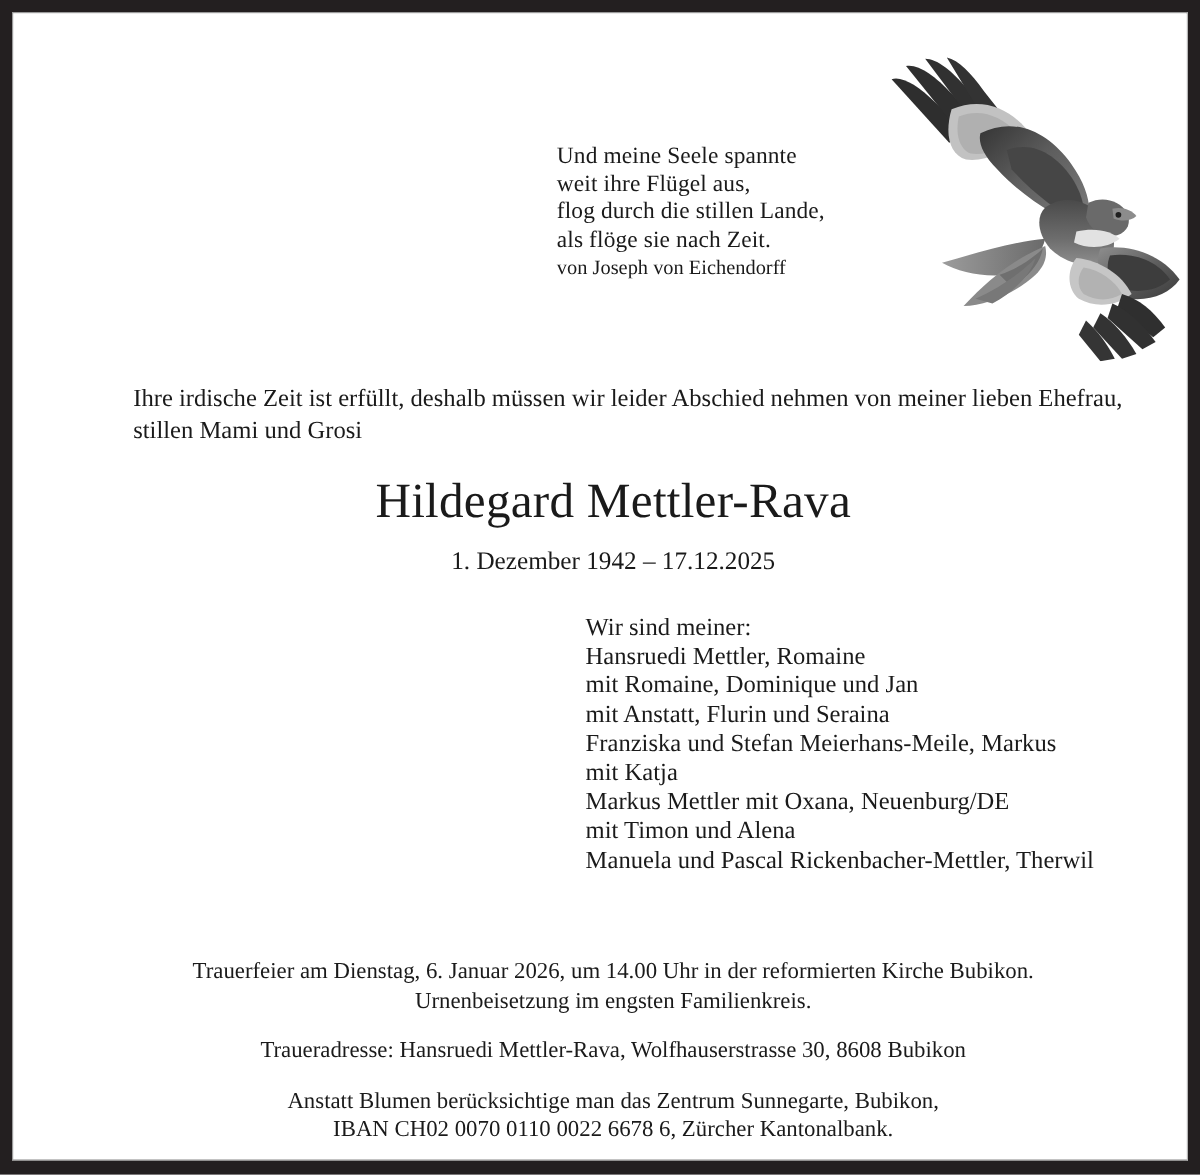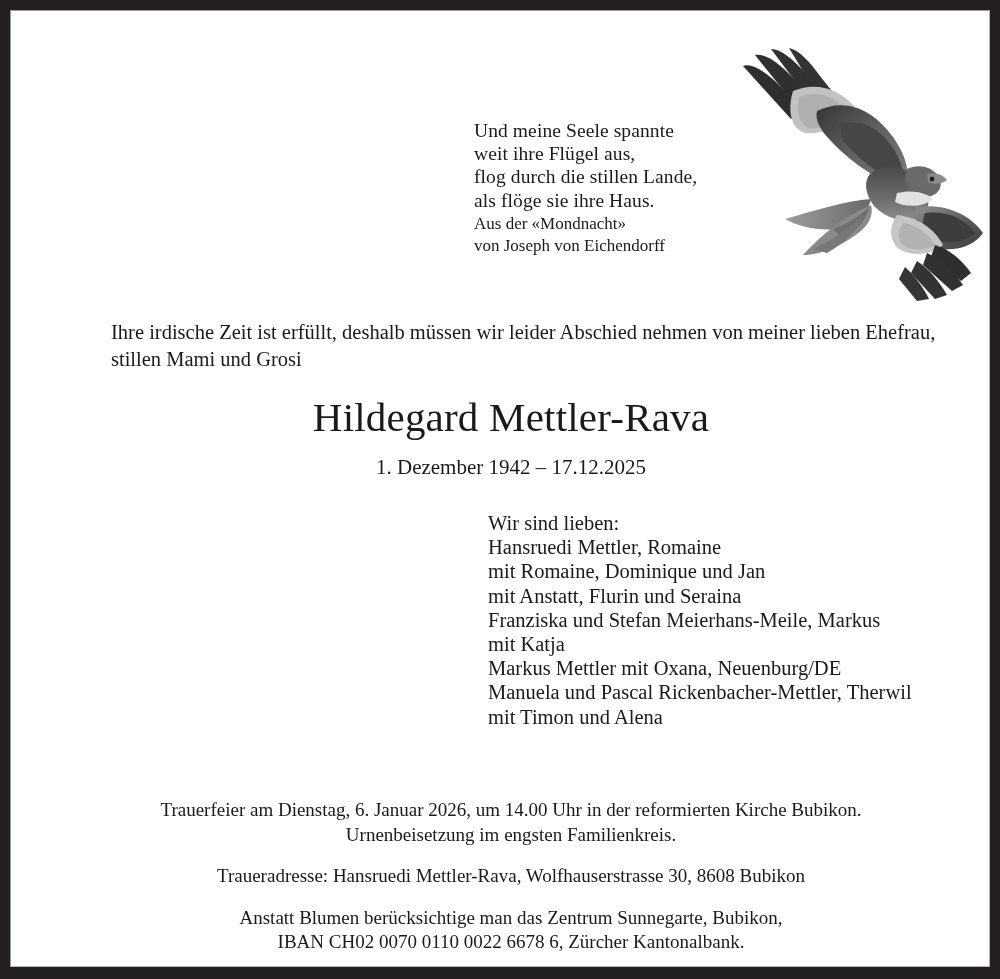--- a/index.html
+++ b/index.html
@@ -42,21 +42,21 @@
     left: 710px;
     top: 22px;
     width: 268px;
     height: 268px;
   }
   #bird-figure svg { display: block; width: 100%; height: 100%; }
 
   
   #poem {
     position: absolute;
-    left: 463px;
+    left: 453px;
     top: 108px;
     width: 260px;
   }
   #poem .verse-line {
     font-size: 19.5px;
     line-height: 23.2px;
     letter-spacing: 0.1px;
     white-space: nowrap;
   }
   #poem .attrib-line {
@@ -203,43 +203,42 @@
           <path d="M196 228 C208 236 218 248 226 262 L214 266 L190 240 Z" fill="#333"></path>
           <path d="M184 234 C194 243 202 254 208 266 L196 268 L178 246 Z" fill="#353535"></path>
         </g>
       </svg>
     </div>
 
     <div id="poem">
       <div class="verse-line">Und meine Seele spannte</div>
       <div class="verse-line">weit ihre Flügel aus,</div>
       <div class="verse-line">flog durch die stillen Lande,</div>
-      <div class="verse-line">als flöge sie ihre Haus.</div>
-      <div class="attrib-line attrib-first">Aus der «Mondnacht»</div>
+      <div class="verse-line">als flöge sie nach Zeit.</div>
       <div class="attrib-line">von Joseph von Eichendorff</div>
     </div>
 
     <div id="intro">
       <div class="intro-line">Ihre irdische Zeit ist erfüllt, deshalb müssen wir leider Abschied nehmen von meiner lieben Ehefrau,</div>
       <div class="intro-line">stillen Mami und Grosi</div>
     </div>
 
     <div id="deceased-name">Hildegard Mettler-Rava</div>
     <div id="deceased-dates">1. Dezember 1942 – 17.12.2025</div>
 
     <div id="mourners">
-      <div class="mourner-line">Wir sind lieben:</div>
+      <div class="mourner-line">Wir sind meiner:</div>
       <div class="mourner-line">Hansruedi Mettler, Romaine</div>
       <div class="mourner-line">mit Romaine, Dominique und Jan</div>
       <div class="mourner-line">mit Anstatt, Flurin und Seraina</div>
       <div class="mourner-line">Franziska und Stefan Meierhans-Meile, Markus</div>
       <div class="mourner-line">mit Katja</div>
       <div class="mourner-line">Markus Mettler mit Oxana, Neuenburg/DE</div>
+      <div class="mourner-line">mit Timon und Alena</div>
       <div class="mourner-line">Manuela und Pascal Rickenbacher-Mettler, Therwil</div>
-      <div class="mourner-line">mit Timon und Alena</div>
     </div>
 
     <div id="footer">
       <div class="footer-block">
         <div class="footer-line">Trauerfeier am Dienstag, 6. Januar 2026, um 14.00 Uhr in der reformierten Kirche Bubikon.</div>
         <div class="footer-line">Urnenbeisetzung im engsten Familienkreis.</div>
       </div>
       <div class="footer-block">
         <div class="footer-line">Traueradresse: Hansruedi Mettler-Rava, Wolfhauserstrasse 30, 8608 Bubikon</div>
       </div>

